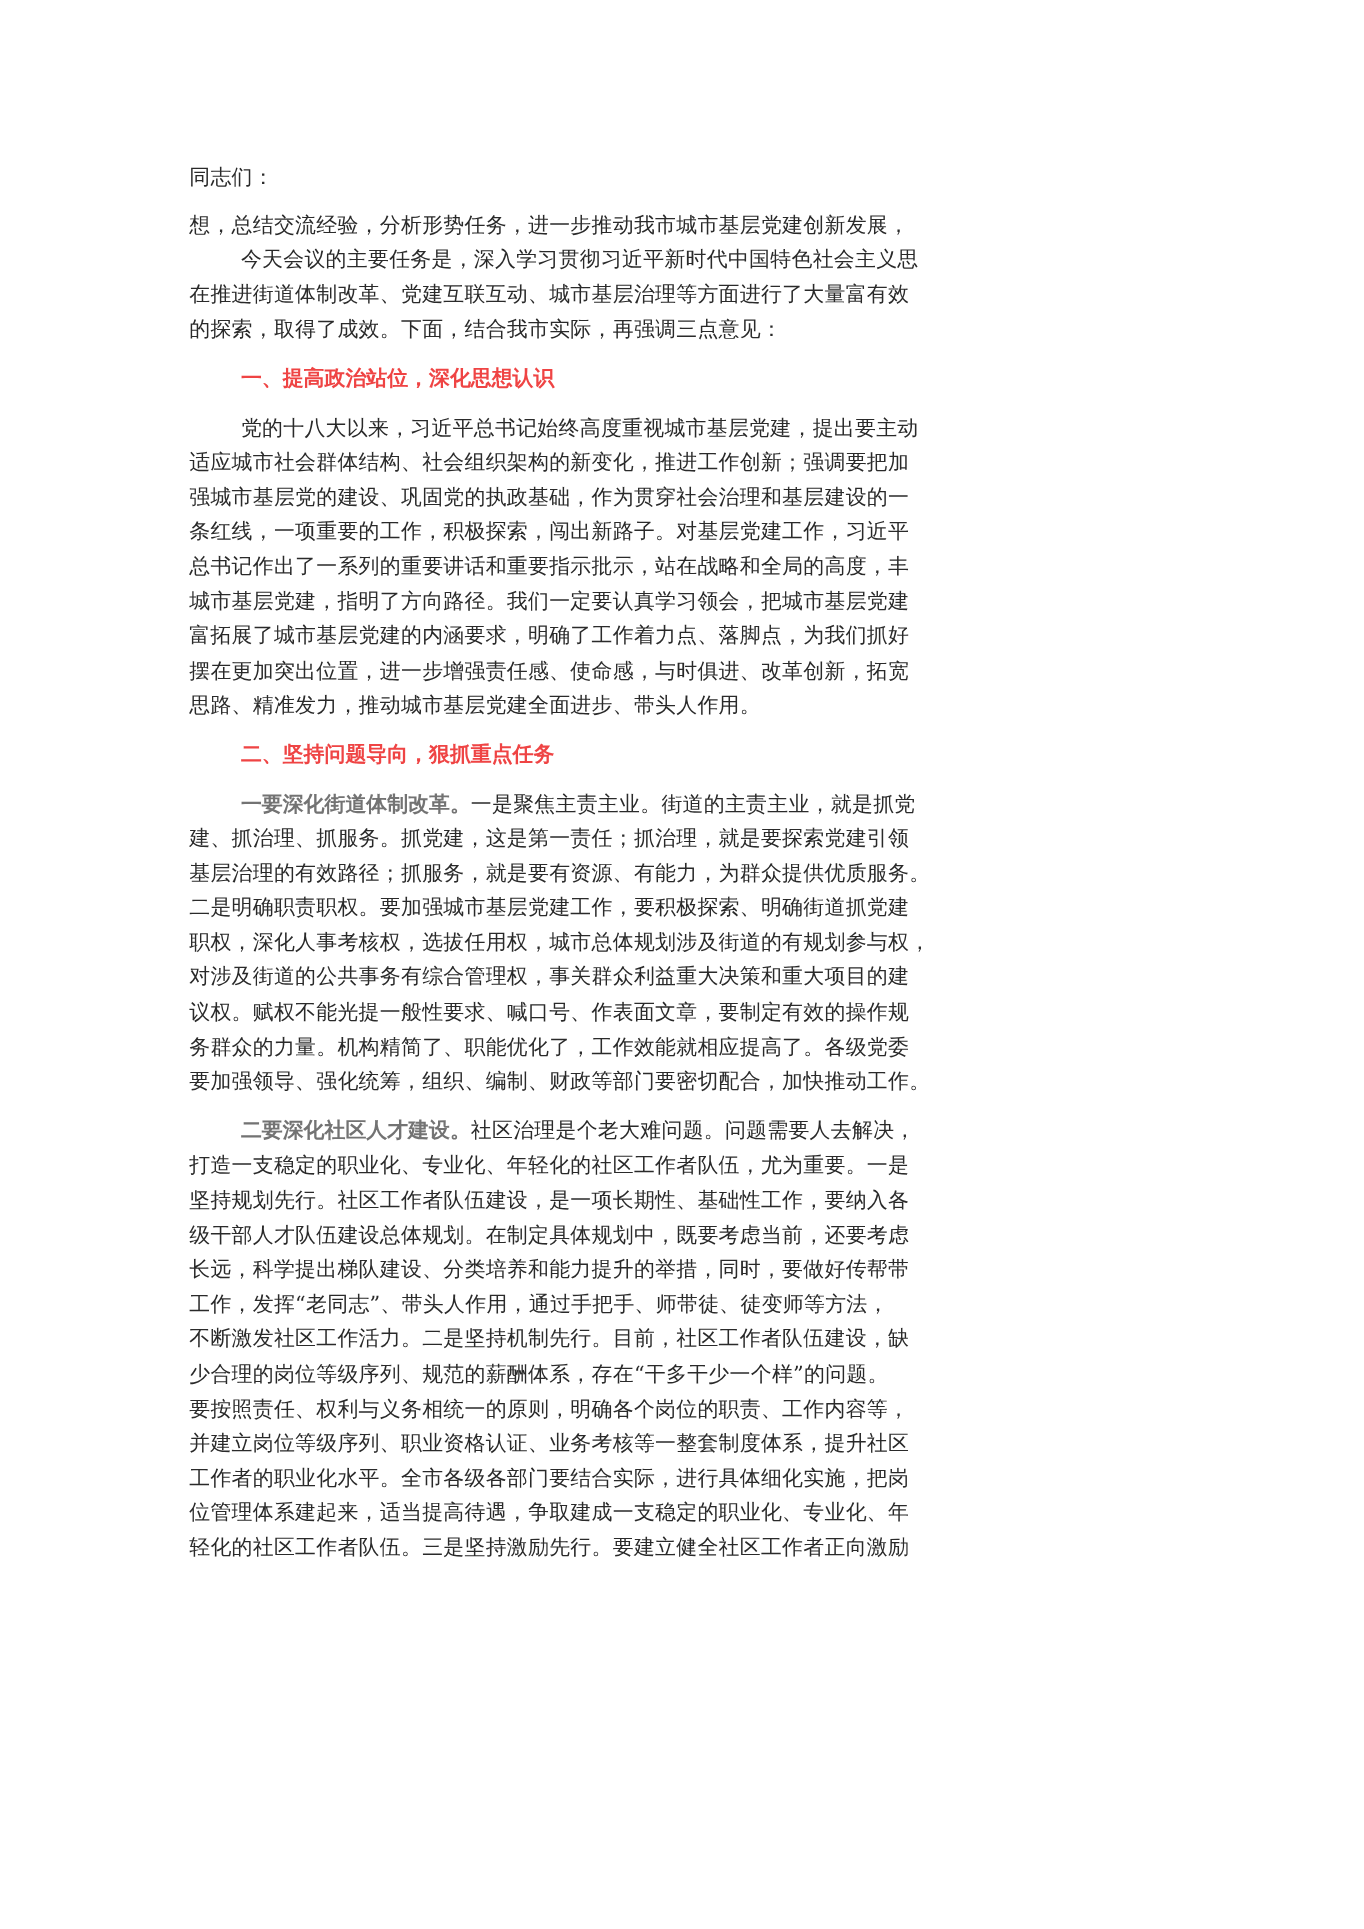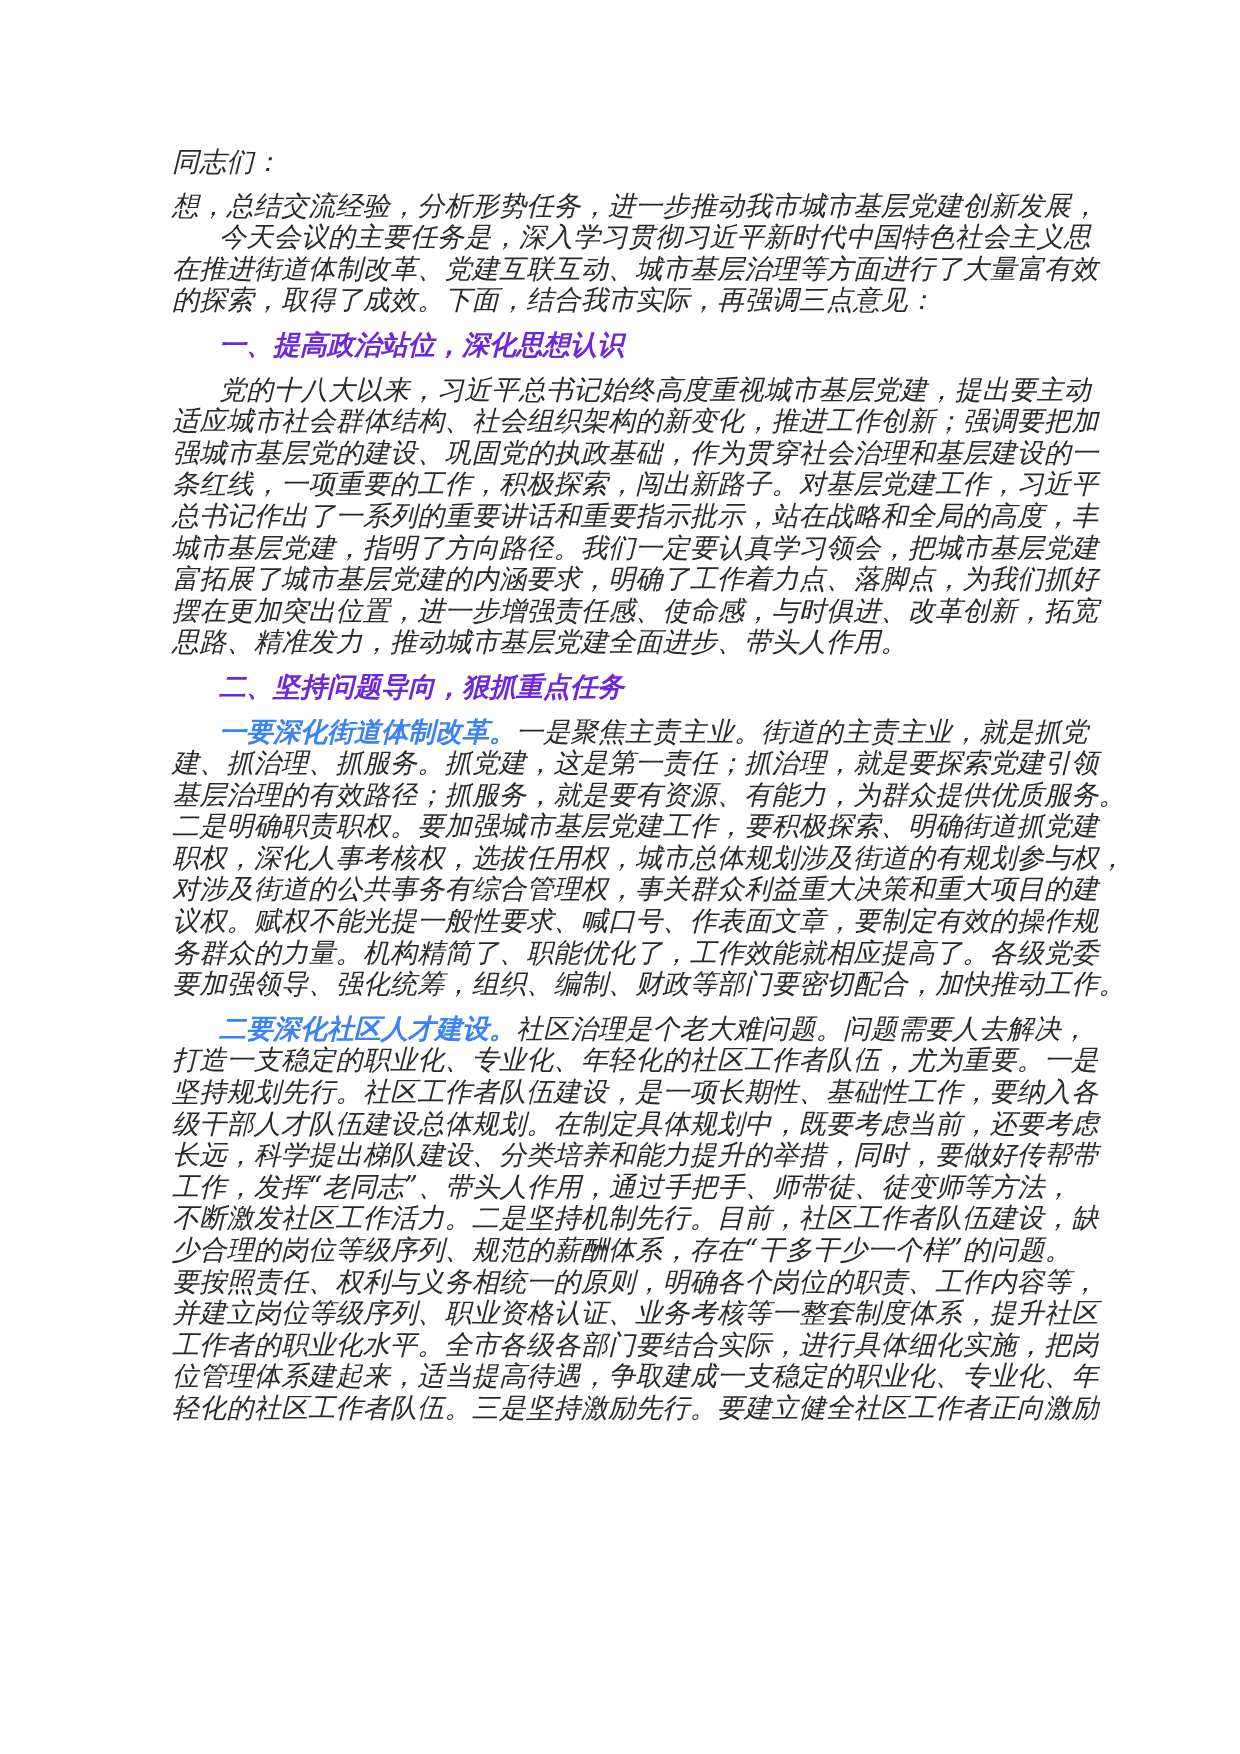--- a/index.html
+++ b/index.html
@@ -3,31 +3,30 @@
 <meta charset="utf-8">
 <style>
   html, body { margin: 0; padding: 0; background: #ffffff; }
   body { width: 1240px; height: 1754px; position: relative; overflow: hidden; }
   .page {
     position: absolute; left: 0; top: 0; width: 1240px; height: 1754px; background: #ffffff;
   }
   .content {
     position: absolute; left: 172px; top: 146px; width: 920px;
     font-family: "DejaVu Serif", "Liberation Serif", serif;
-    font-size: 27px; line-height: 31.6px; color: #2a2a2a;
+    font-size: 19px; line-height: 31.6px; color: #2a2a2a;
     letter-spacing: 0.25px;
-    font-style: italic;
   }
   .para { margin: 0; white-space: nowrap; }
   .line { display: block; height: 31.6px; }
   .indent { padding-left: 47px; }
   .gap-sm { margin-top: 12px; }
   .gap-md { margin-top: 13px; }
-  .heading { font-family: "DejaVu Sans", "Liberation Sans", sans-serif; font-weight: bold; color: #6d28d9; letter-spacing: 0px; }
-  .lead { font-family: "DejaVu Sans", "Liberation Sans", sans-serif; font-weight: bold; color: #3b82f6; letter-spacing: 0px; }
+  .heading { font-family: "DejaVu Sans", "Liberation Sans", sans-serif; font-weight: bold; color: #ef4444; letter-spacing: 0px; }
+  .lead { font-family: "DejaVu Sans", "Liberation Sans", sans-serif; font-weight: bold; color: #737373; letter-spacing: 0px; }
 </style>
 </head>
 <body>
 
 <div class="page">
   <div class="content">
 
     <p class="para">
       <span class="line">同志们：</span>
     </p>

